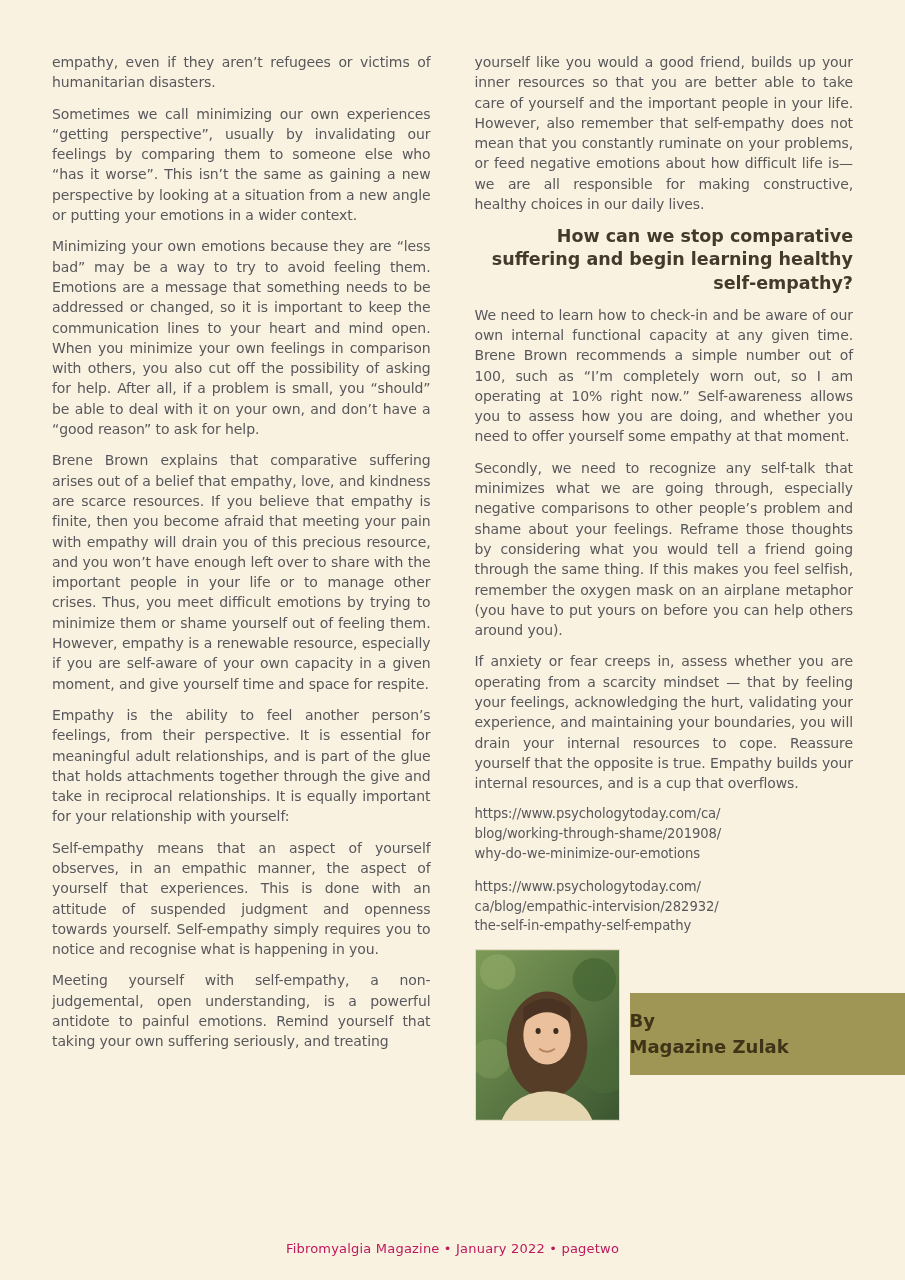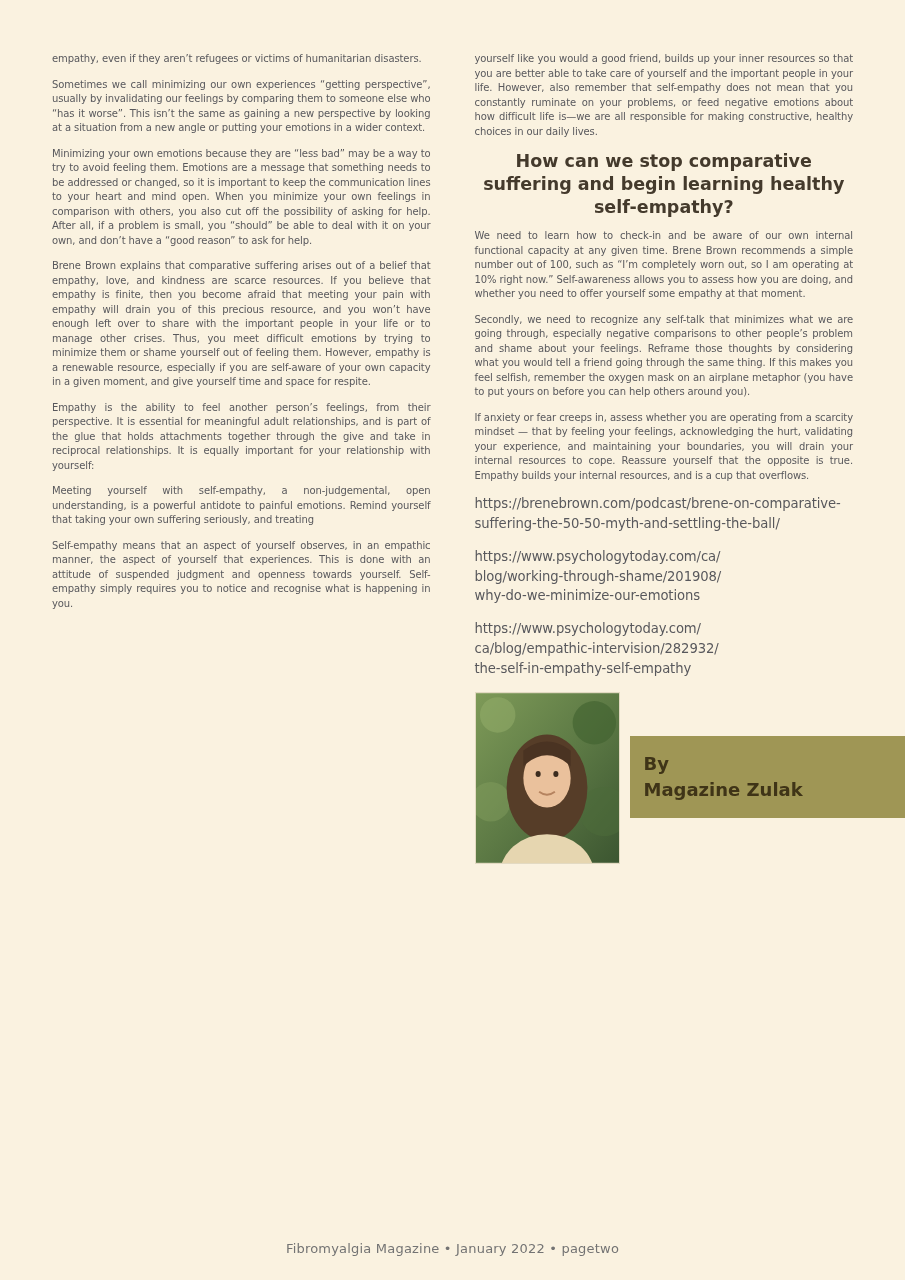--- a/index.html
+++ b/index.html
@@ -15,33 +15,33 @@
   }
   .columns {
     display: flex;
     gap: 44px;
     padding: 52px 52px 0 52px;
     box-sizing: border-box;
   }
   .col { flex: 1 1 0; min-width: 0; }
   .col p {
     margin: 0 0 11px 0;
-    font-size: 10px;
+    font-size: 14px;
     line-height: 1.45;
     color: #58585c;
     text-align: justify;
     letter-spacing: -0.1px;
   }
   .col h2 {
     margin: 8px 0 10px 0;
     font-size: 17.5px;
     line-height: 1.32;
     font-weight: bold;
     color: #443a2c;
-    text-align: center;
+    text-align: right;
   }
   .col p.link {
     font-size: 13.2px;
     line-height: 1.5;
     margin: 0 0 13px 0;
     text-align: left;
     white-space: pre-line;
     word-break: break-all;
   }
   .author-block {
@@ -62,65 +62,63 @@
   .banner {
     position: absolute;
     left: 155px;
     right: -52px;
     top: 44px;
     height: 82px;
     background: #9f9655;
     display: flex;
     flex-direction: column;
     justify-content: center;
-    padding-left: 14px;
+    padding-left: 0;
     box-sizing: border-box;
   }
   .banner span {
     display: block;
     font-weight: bold;
     font-size: 18px;
     line-height: 1.45;
     color: #3f3417;
   }
   .footer {
     position: absolute;
     left: 0;
     bottom: 24px;
     width: 100%;
     text-align: center;
     font-size: 13px;
-    color: #737373;
+    color: #be185d;
     letter-spacing: 0.2px;
   }
 </style>
 </head>
 <body>
 
 <div class="page">
   <div class="columns">
 
     <div class="col">
       <p>empathy, even if they aren’t refugees or victims of humanitarian disasters.</p>
       <p>Sometimes we call minimizing our own experiences “getting perspective”, usually by invalidating our feelings by comparing them to someone else who “has it worse”. This isn’t the same as gaining a new perspective by looking at a situation from a new angle or putting your emotions in a wider context.</p>
       <p>Minimizing your own emotions because they are “less bad” may be a way to try to avoid feeling them. Emotions are a message that something needs to be addressed or changed, so it is important to keep the communication lines to your heart and mind open. When you minimize your own feelings in comparison with others, you also cut off the possibility of asking for help. After all, if a problem is small, you “should” be able to deal with it on your own, and don’t have a “good reason” to ask for help.</p>
       <p>Brene Brown explains that comparative suffering arises out of a belief that empathy, love, and kindness are scarce resources. If you believe that empathy is finite, then you become afraid that meeting your pain with empathy will drain you of this precious resource, and you won’t have enough left over to share with the important people in your life or to manage other crises. Thus, you meet difficult emotions by trying to minimize them or shame yourself out of feeling them. However, empathy is a renewable resource, especially if you are self-aware of your own capacity in a given moment, and give yourself time and space for respite.</p>
       <p>Empathy is the ability to feel another person’s feelings, from their perspective. It is essential for meaningful adult relationships, and is part of the glue that holds attachments together through the give and take in reciprocal relationships. It is equally important for your relationship with yourself:</p>
+      <p>Self-empathy means that an aspect of yourself observes, in an empathic manner, the aspect of yourself that experiences. This is done with an attitude of suspended judgment and openness towards yourself. Self-empathy simply requires you to notice and recognise what is happening in you.</p>
       <p>Meeting yourself with self-empathy, a non-judgemental, open understanding, is a powerful antidote to painful emotions. Remind yourself that taking your own suffering seriously, and treating</p>
-      <p>Self-empathy means that an aspect of yourself observes, in an empathic manner, the aspect of yourself that experiences. This is done with an attitude of suspended judgment and openness towards yourself. Self-empathy simply requires you to notice and recognise what is happening in you.</p>
     </div>
 
     <div class="col">
       <p>yourself like you would a good friend, builds up your inner resources so that you are better able to take care of yourself and the important people in your life. However, also remember that self-empathy does not mean that you constantly ruminate on your problems, or feed negative emotions about how difficult life is—we are all responsible for making constructive, healthy choices in our daily lives.</p>
       <h2>How can we stop comparative suffering and begin learning healthy self-empathy?</h2>
       <p>We need to learn how to check-in and be aware of our own internal functional capacity at any given time. Brene Brown recommends a simple number out of 100, such as “I’m completely worn out, so I am operating at 10% right now.” Self-awareness allows you to assess how you are doing, and whether you need to offer yourself some empathy at that moment.</p>
       <p>Secondly, we need to recognize any self-talk that minimizes what we are going through, especially negative comparisons to other people’s problem and shame about your feelings. Reframe those thoughts by considering what you would tell a friend going through the same thing. If this makes you feel selfish, remember the oxygen mask on an airplane metaphor (you have to put yours on before you can help others around you).</p>
       <p>If anxiety or fear creeps in, assess whether you are operating from a scarcity mindset — that by feeling your feelings, acknowledging the hurt, validating your experience, and maintaining your boundaries, you will drain your internal resources to cope. Reassure yourself that the opposite is true. Empathy builds your internal resources, and is a cup that overflows.</p>
-      <p class="link">https://brenebrown.com/podcast/brene-on-comparative-
-suffering-the-50-50-myth-and-settling-the-ball/</p>
       <p class="link">https://www.psychologytoday.com/ca/
 blog/working-through-shame/201908/
 why-do-we-minimize-our-emotions</p>
       <p class="link">https://www.psychologytoday.com/
 ca/blog/empathic-intervision/282932/
 the-self-in-empathy-self-empathy</p>
 
       <div class="author-block">
         <div class="photo">
           <svg viewBox="0 0 145 172" xmlns="http://www.w3.org/2000/svg">

